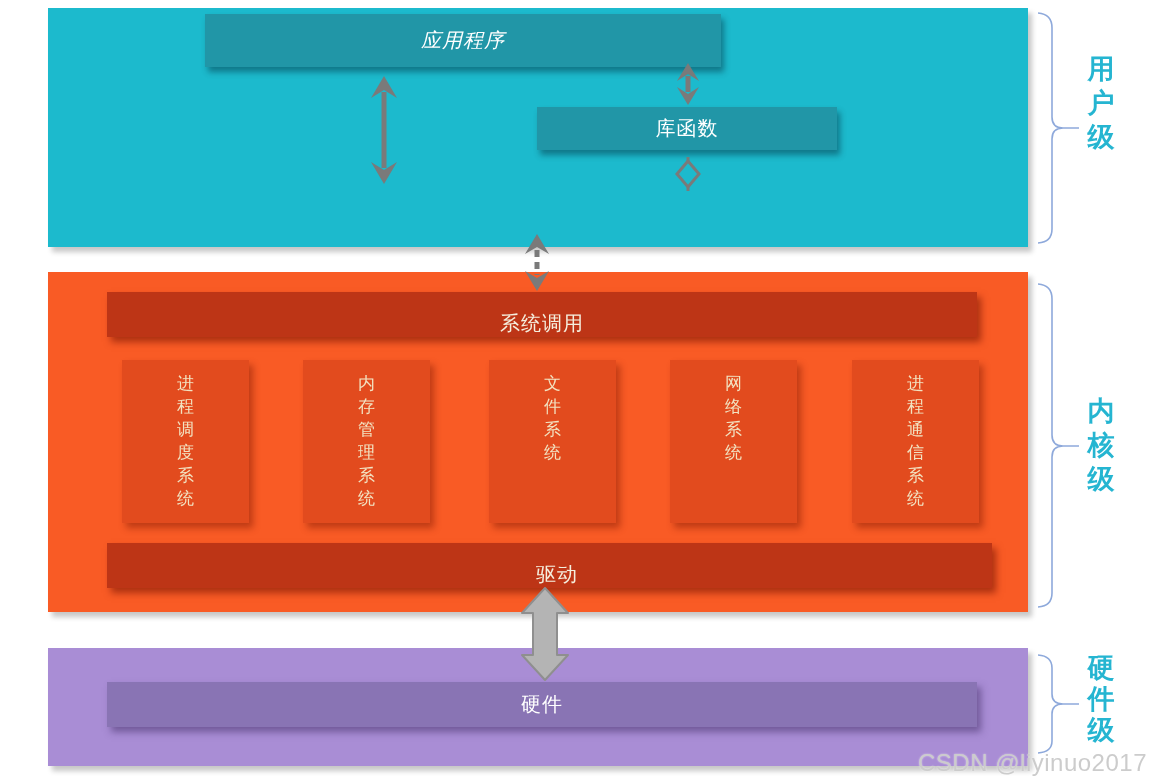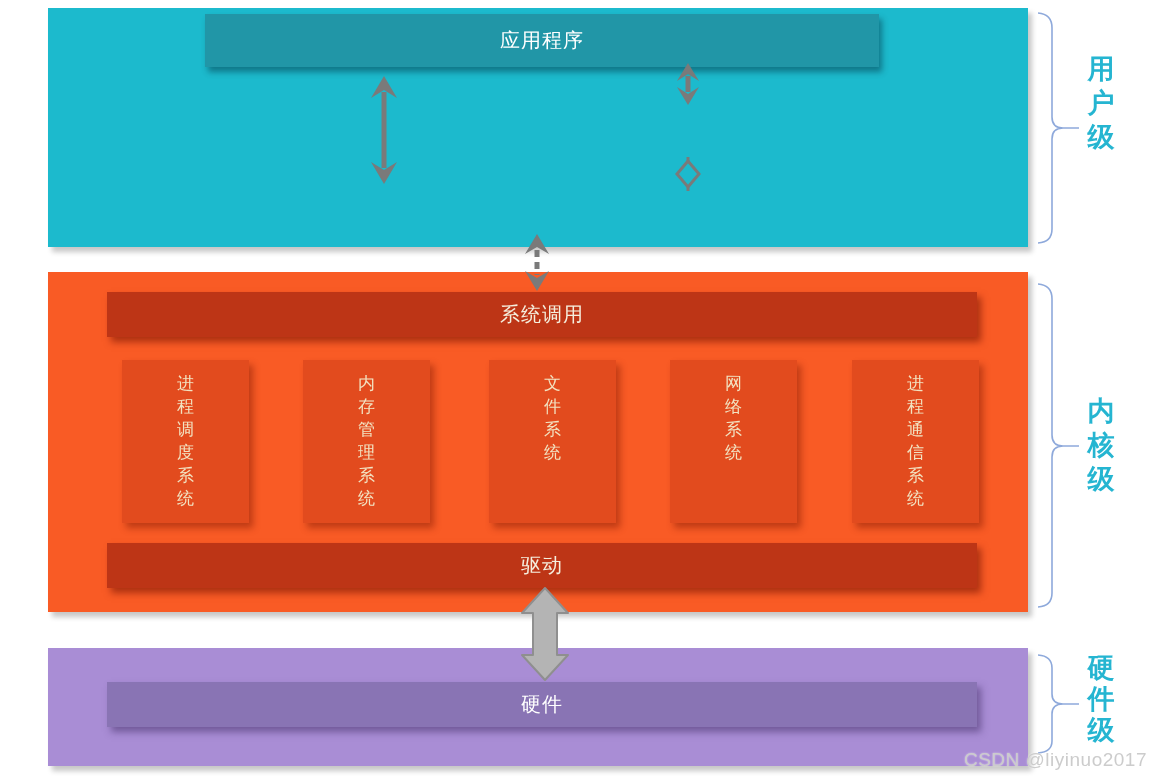--- a/index.html
+++ b/index.html
@@ -11,27 +11,27 @@
   .panel{position:absolute;}
   .panel-user{left:48px;top:8px;width:980px;height:239px;background:#1cbacd;box-shadow:4px 5px 5px rgba(0,0,0,0.22);}
   .panel-kernel{left:48px;top:272px;width:980px;height:340px;background:#f95b25;box-shadow:4px 5px 5px rgba(0,0,0,0.22);}
   .panel-hw{left:48px;top:648px;width:980px;height:118px;background:#a98dd5;box-shadow:4px 5px 5px rgba(0,0,0,0.22);}
 
   .bar{
     position:absolute;display:flex;align-items:center;justify-content:center;
     color:#ffffff;font-size:20px;letter-spacing:1px;
   }
   .teal-box{background:#2196a7;box-shadow:3px 5px 6px rgba(0,40,55,0.45);}
-  .box-app{left:157px;top:6px;width:674px;height:53px;}
+  .box-app{left:157px;top:6px;width:516px;height:53px;font-style:italic;}
   .box-lib{left:489px;top:99px;width:300px;height:43px;}
   .box-sci{left:157px;top:182px;width:643px;height:45px;}
 
-  .darkred-bar{background:#bd3516;color:#f5eedd;box-shadow:4px 5px 7px rgba(110,15,0,0.55);}
+  .darkred-bar{background:#bd3516;color:#f5eedd;box-shadow:4px 5px 7px rgba(110,15,0,0.55);align-items:flex-end;}
   .bar-syscall{left:59px;top:20px;width:870px;height:45px;}
-  .bar-driver{left:59px;top:271px;width:870px;height:45px;}
+  .bar-driver{left:59px;top:271px;width:870px;height:45px;padding-left:15px;}
 
   .subsys{
     position:absolute;top:88px;width:127px;height:163px;
     background:#e24b1e;box-shadow:4px 5px 7px rgba(120,20,0,0.45);
     color:#f2e3c2;font-size:17px;line-height:23px;
     text-align:center;white-space:pre-line;
     padding-top:12px;box-sizing:border-box;
   }
   .subsys-0{left:74px;}  .subsys-1{left:255px;} .subsys-2{left:441px;}
   .subsys-3{left:622px;} .subsys-4{left:804px;}
@@ -45,30 +45,33 @@
     text-align:center;white-space:pre-line;
   }
   .label-user{top:52px;}
   .label-kernel{top:394px;}
   .label-hw{top:653px;line-height:31px;}
 
   #overlay{position:absolute;left:0;top:0;width:1150px;height:778px;pointer-events:none;}
 
   .watermark{
     position:absolute;top:749px;right:3px;
-    color:#cccccc;font-size:19px;letter-spacing:0.5px;
+    color:#cccccc;font-size:24px;letter-spacing:0.5px;
     text-shadow:0 0 2px rgba(255,255,255,0.6);
   }
 </style>
 </head>
 <body>
 
 <div class="panel panel-user">
   <div class="bar teal-box box-app">
     <span>应用程序</span>
+  </div>
+  <div class="bar teal-box box-lib">
+    <span>库函数</span>
   </div>
 </div>
 
 <div class="panel panel-kernel">
   <div class="bar darkred-bar bar-syscall">
     <span>系统调用</span>
   </div>
 
   <div class="subsys subsys-0">进
 程

